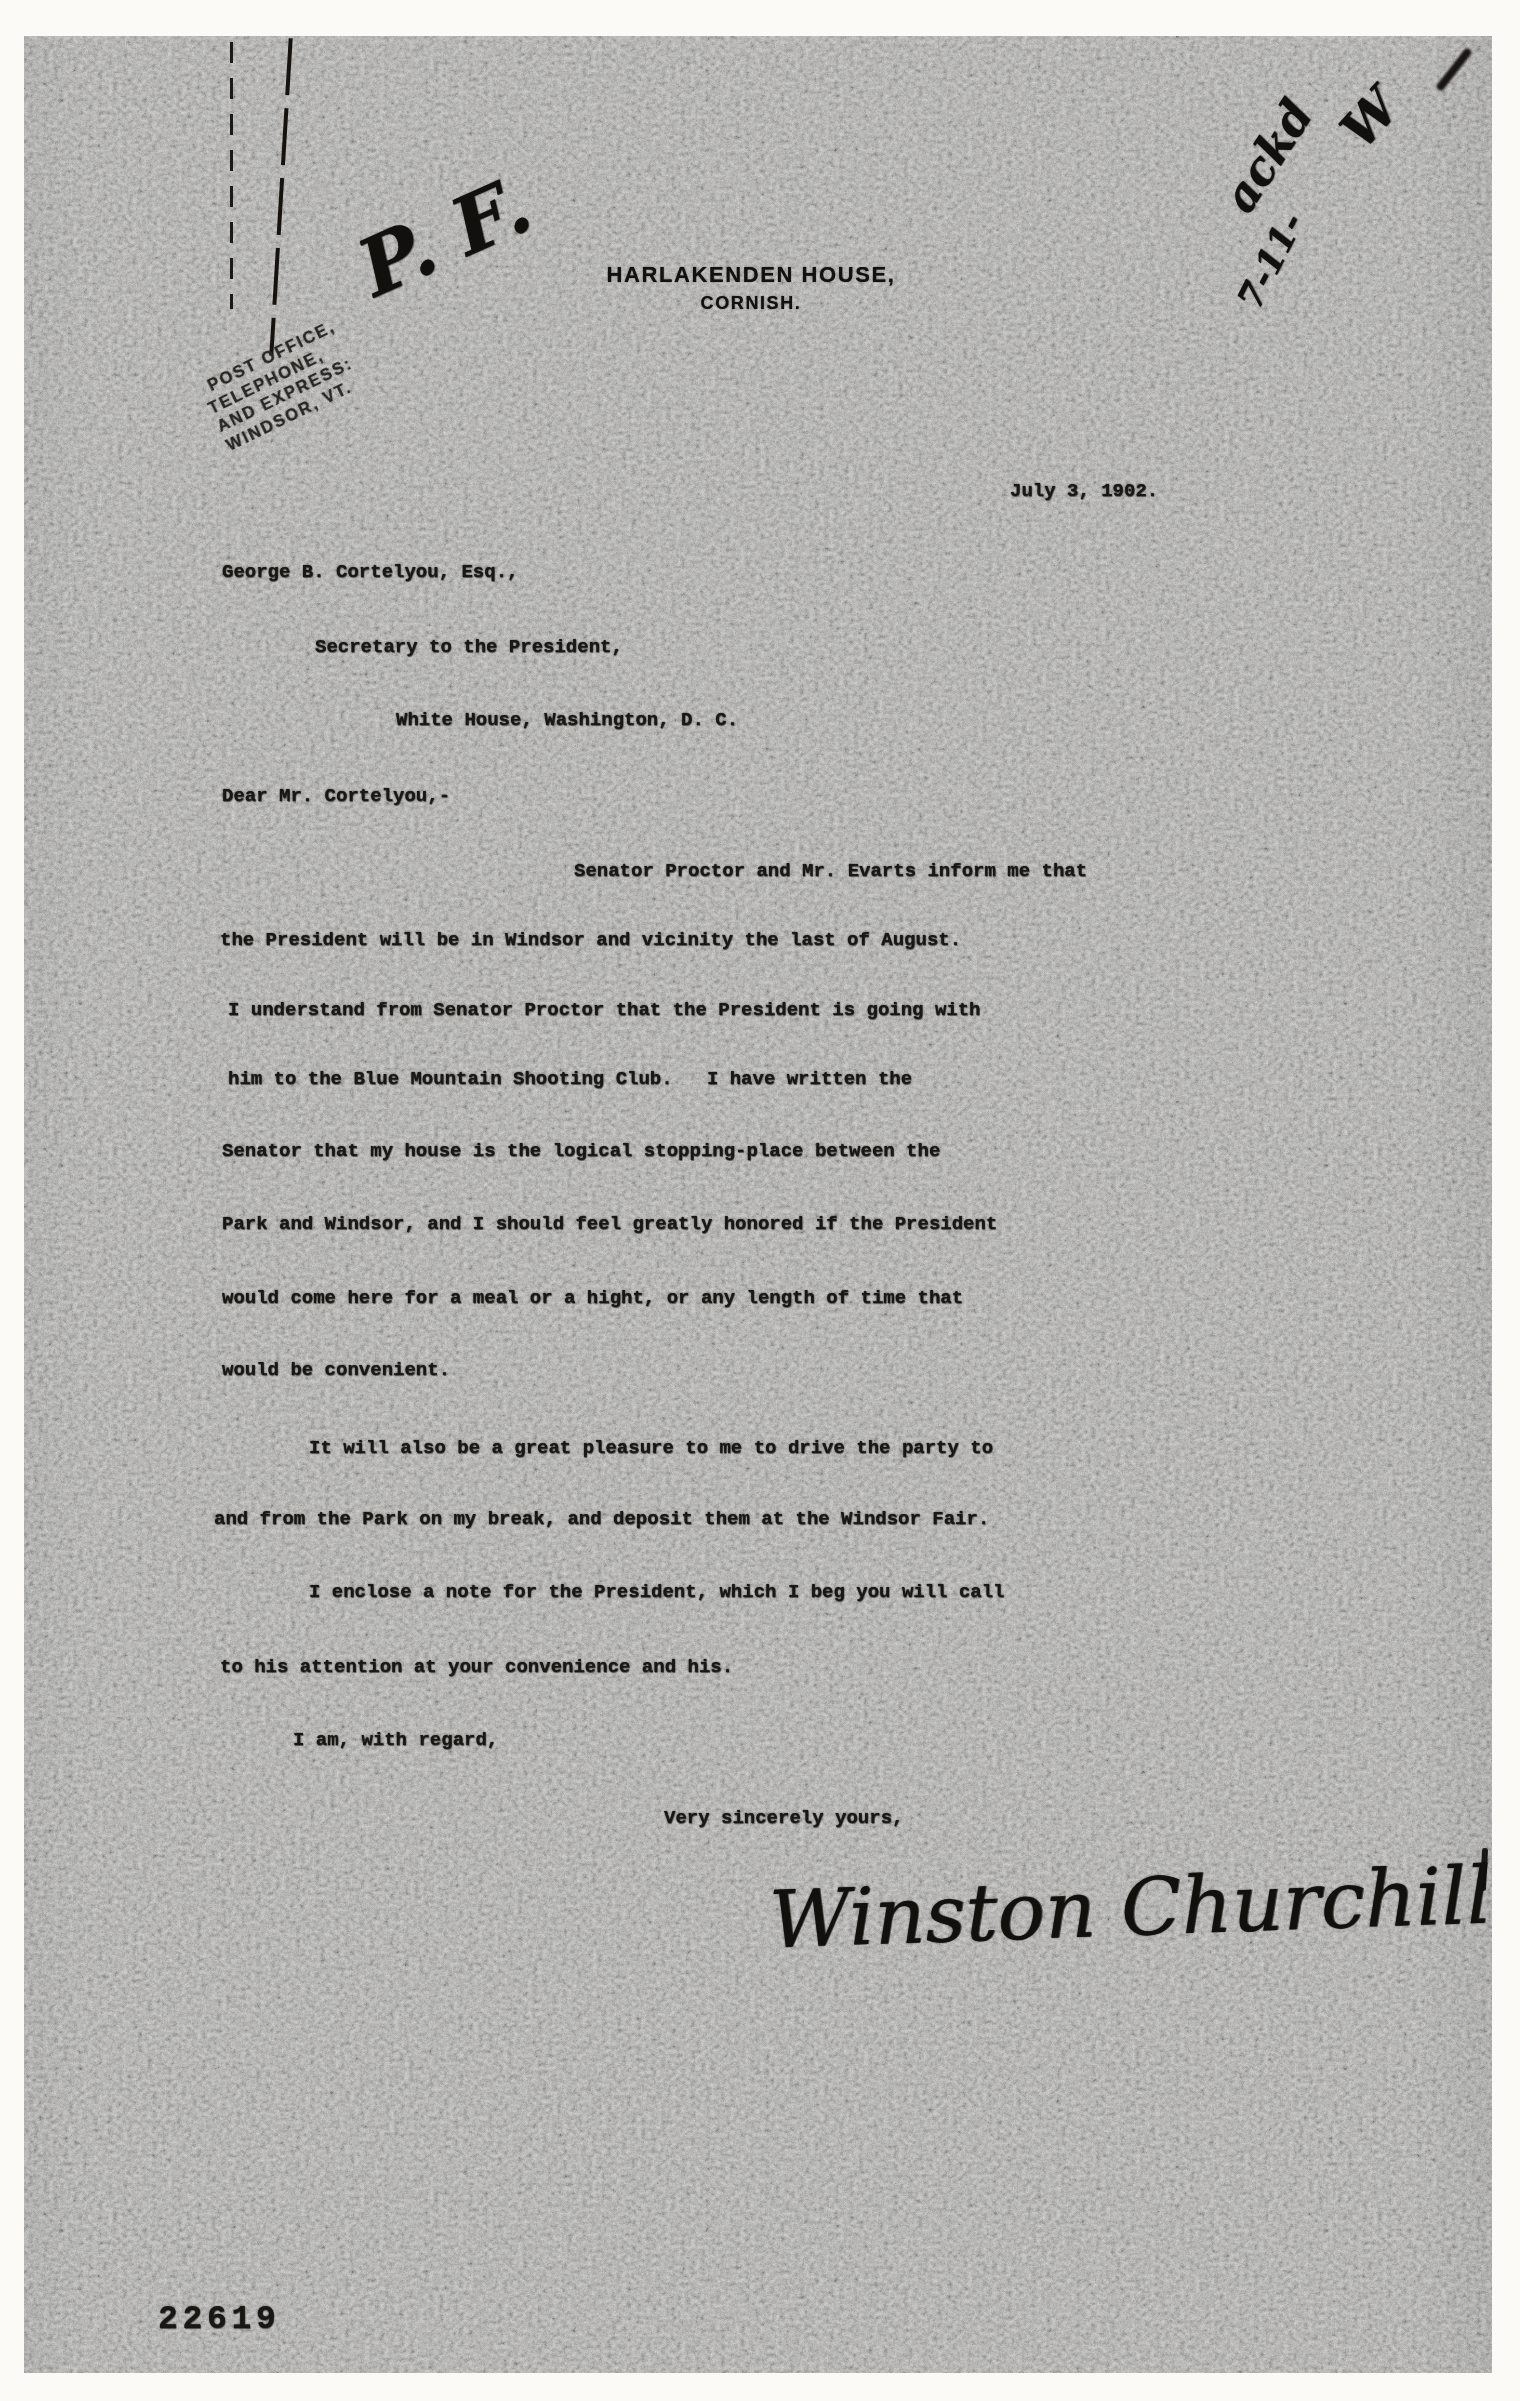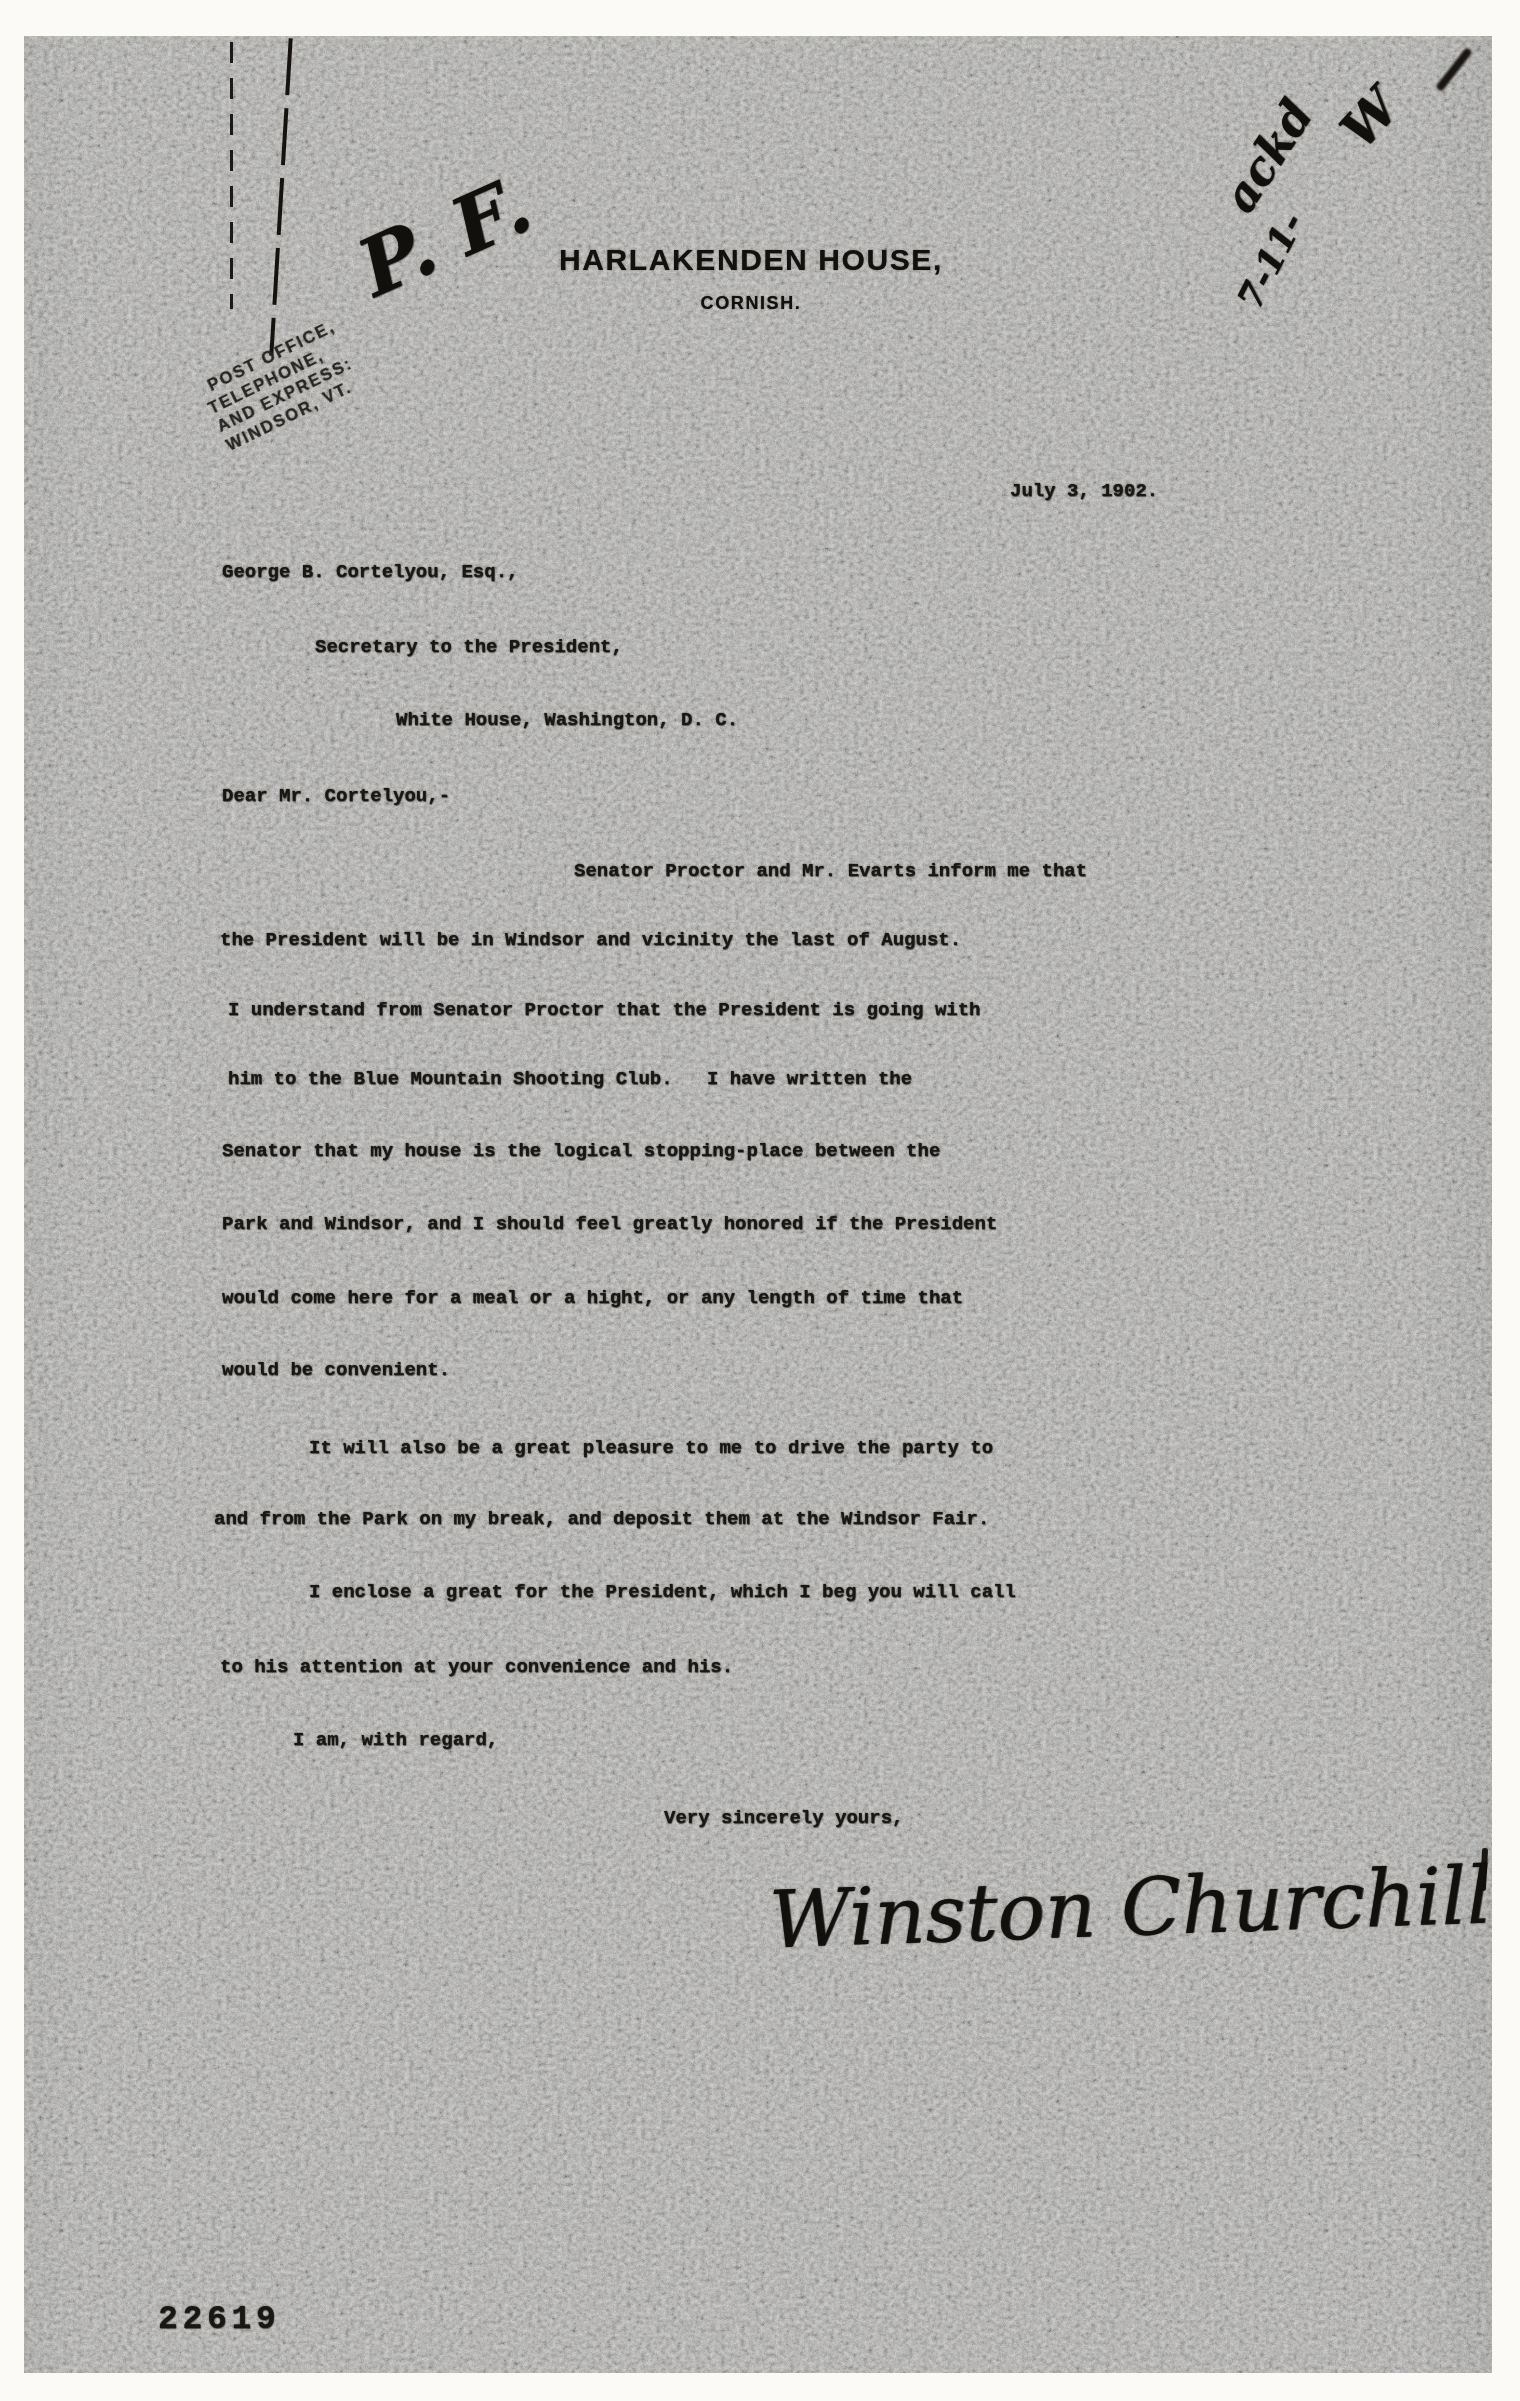--- a/index.html
+++ b/index.html
@@ -27,21 +27,21 @@
     text-shadow:0 0 1.6px rgba(18,15,11,.85), 0.5px 0.5px 0.8px rgba(18,15,11,.5);
     letter-spacing:0;
   }
   .t.small{font-size:33px;letter-spacing:4.7px;}
   
   .lh{
     position:absolute;left:490px;width:474px;text-align:center;
     font-family:"Liberation Sans", sans-serif;font-weight:700;color:#13110e;
     text-shadow:0 0 1.2px rgba(15,13,10,.8);
   }
-  .lh1{top:207px;font-size:30px;letter-spacing:1.6px;}
+  .lh1{top:226px;font-size:22px;letter-spacing:1.6px;}
   .lh2{top:257px;font-size:18px;letter-spacing:1.6px;}
   
   .stamp{
     position:absolute;left:172px;top:346px;
     transform:rotate(-26deg);transform-origin:left top;
     filter:blur(0.5px);
   }
   .stamp .sl{
     font-family:"Liberation Sans", sans-serif;font-weight:700;
     font-size:16.6px;letter-spacing:2px;line-height:20.6px;color:#272520;
@@ -147,21 +147,21 @@
   <div class="t" style="left:550px;top:824px">Senator Proctor and Mr. Evarts inform me that</div>
   <div class="t" style="left:196px;top:893px">the President will be in Windsor and vicinity the last of August.</div>
   <div class="t" style="left:204px;top:963px">I understand from Senator Proctor that the President is going with</div>
   <div class="t" style="left:204px;top:1032px">him to the Blue Mountain Shooting Club.   I have written the</div>
   <div class="t" style="left:198px;top:1104px">Senator that my house is the logical stopping-place between the</div>
   <div class="t" style="left:198px;top:1177px">Park and Windsor, and I should feel greatly honored if the President</div>
   <div class="t" style="left:198px;top:1251px">would come here for a meal or a hight, or any length of time that</div>
   <div class="t" style="left:198px;top:1323px">would be convenient.</div>
   <div class="t" style="left:285px;top:1401px">It will also be a great pleasure to me to drive the party to</div>
   <div class="t" style="left:190px;top:1472px">and from the Park on my break, and deposit them at the Windsor Fair.</div>
-  <div class="t" style="left:285px;top:1545px">I enclose a great for the President, which I beg you will call</div>
+  <div class="t" style="left:285px;top:1545px">I enclose a note for the President, which I beg you will call</div>
   <div class="t" style="left:196px;top:1620px">to his attention at your convenience and his.</div>
   <div class="t" style="left:269px;top:1693px">I am, with regard,</div>
 
   <div class="t" style="left:640px;top:1771px">Very sincerely yours,</div>
   <div class="hw signature">Winston Churchill</div>
 
   <div class="t small" style="left:134px;top:2265px">22619</div>
 
 </div>
 

